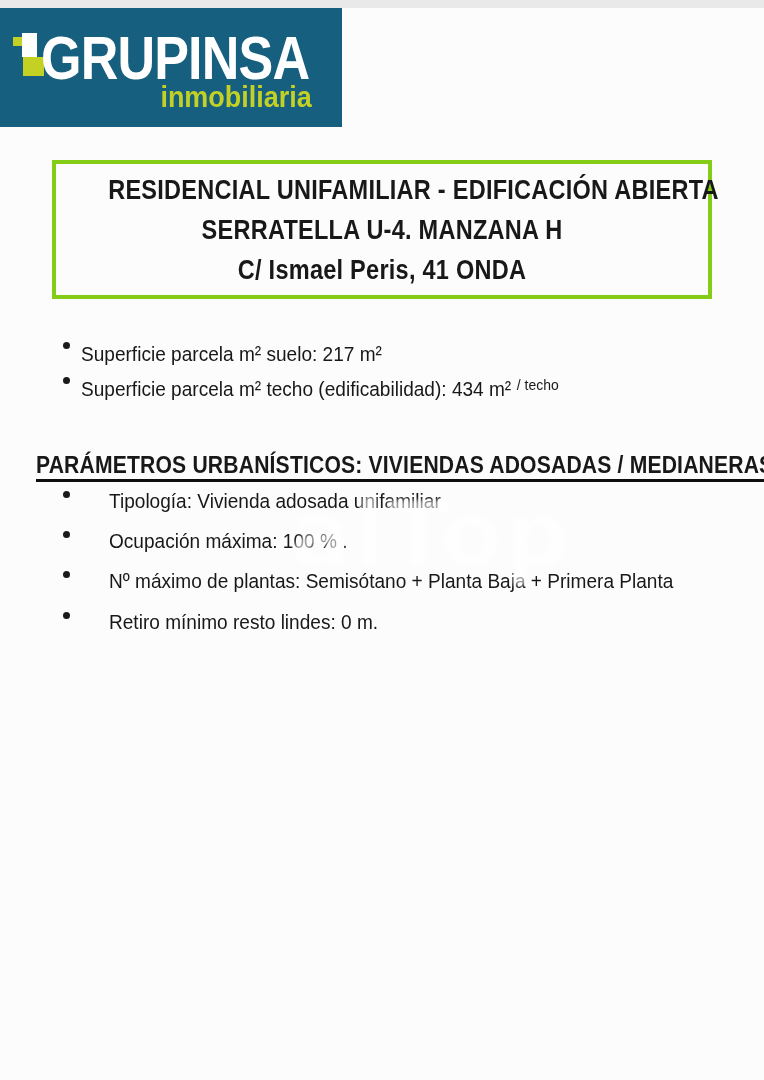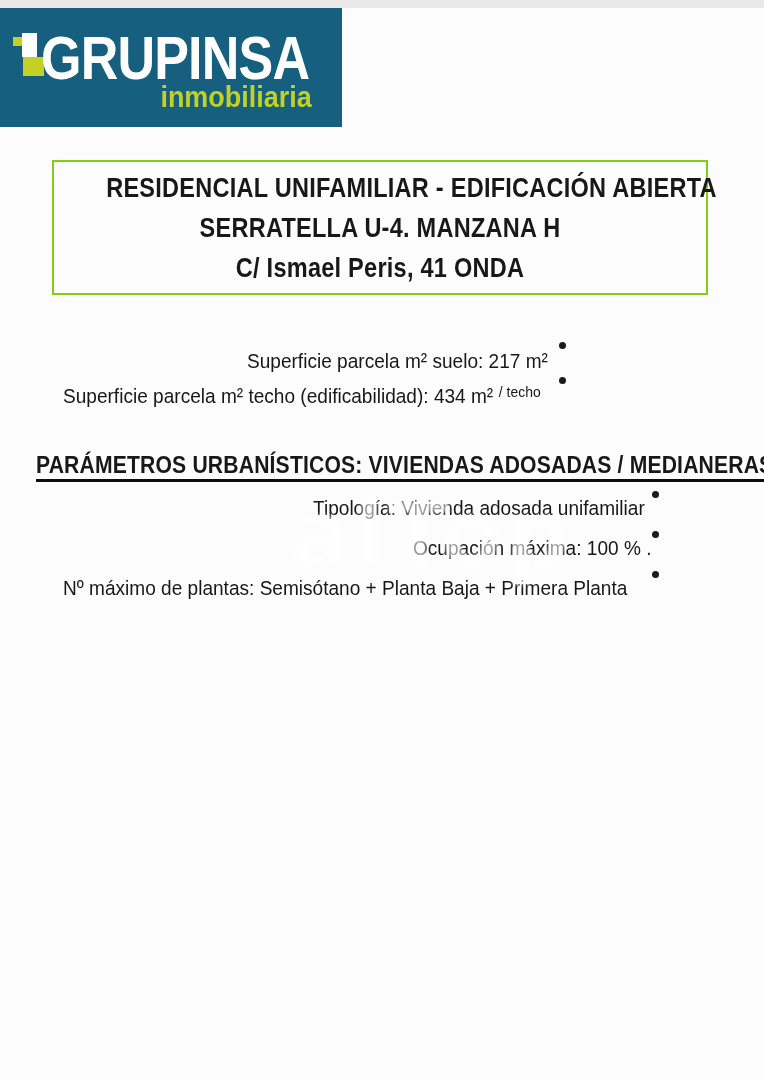--- a/index.html
+++ b/index.html
@@ -35,44 +35,44 @@
     font-size: 29px; line-height: 1.05;
     color: #c3d024; font-weight: bold;
     transform: scaleX(0.93); transform-origin: right top;
     white-space: nowrap;
   }
 
   
   .title-box {
     position: absolute; left: 52px; top: 152px;
     width: 652px; height: 131px;
-    border: 2px solid #84cc16;
+    border: 4px solid #84cc16;
     background: #fcfcfc;
   }
   .title-lines {
     padding-top: 6px;
     text-align: center;
     font-weight: bold;
     font-size: 28px; line-height: 40px;
     letter-spacing: 0.3px;
     transform: scaleX(0.84); transform-origin: center top;
     white-space: nowrap;
   }
 
   
   .list {
     position: absolute; left: 63px;
     margin: 0; padding: 0; list-style: none;
     z-index: 1;
   }
-  .list li { display: flex; align-items: flex-end; flex-direction: column; }
+  .list li { display: flex; align-items: flex-start; }
   .list-summary { top: 334px; }
   .list-summary li { height: 35px; }
   .list-params  { top: 483px; }
-  .list-params  li { height: 40.2px; }
+  .list-params  li { height: 40.2px; gap: 28px; }
   .dot {
     flex: none;
     width: 7px; height: 7px; border-radius: 50%;
     background: #1a1a1a; margin-right: 11px;
   }
   .btext {
     display: inline-block;
     font-size: 20.5px; line-height: 1;
     transform: scaleX(0.93); transform-origin: left center;
     white-space: nowrap;
@@ -145,17 +145,21 @@
       <span class="btext">Tipología: Vivienda adosada unifamiliar</span>
     </li>
     <li>
       <span class="dot"></span>
       <span class="btext">Ocupación máxima: 100 % .</span>
     </li>
     <li>
       <span class="dot"></span>
       <span class="btext">Nº máximo de plantas: Semisótano + Planta Baja + Primera Planta</span>
     </li>
+    <li>
+      <span class="dot"></span>
+      <span class="btext">Retiro mínimo resto lindes: 0 m.</span>
+    </li>
   </ul>
 
   <div class="watermark">alTop</div>
 
 </div>
 
 </body></html>

